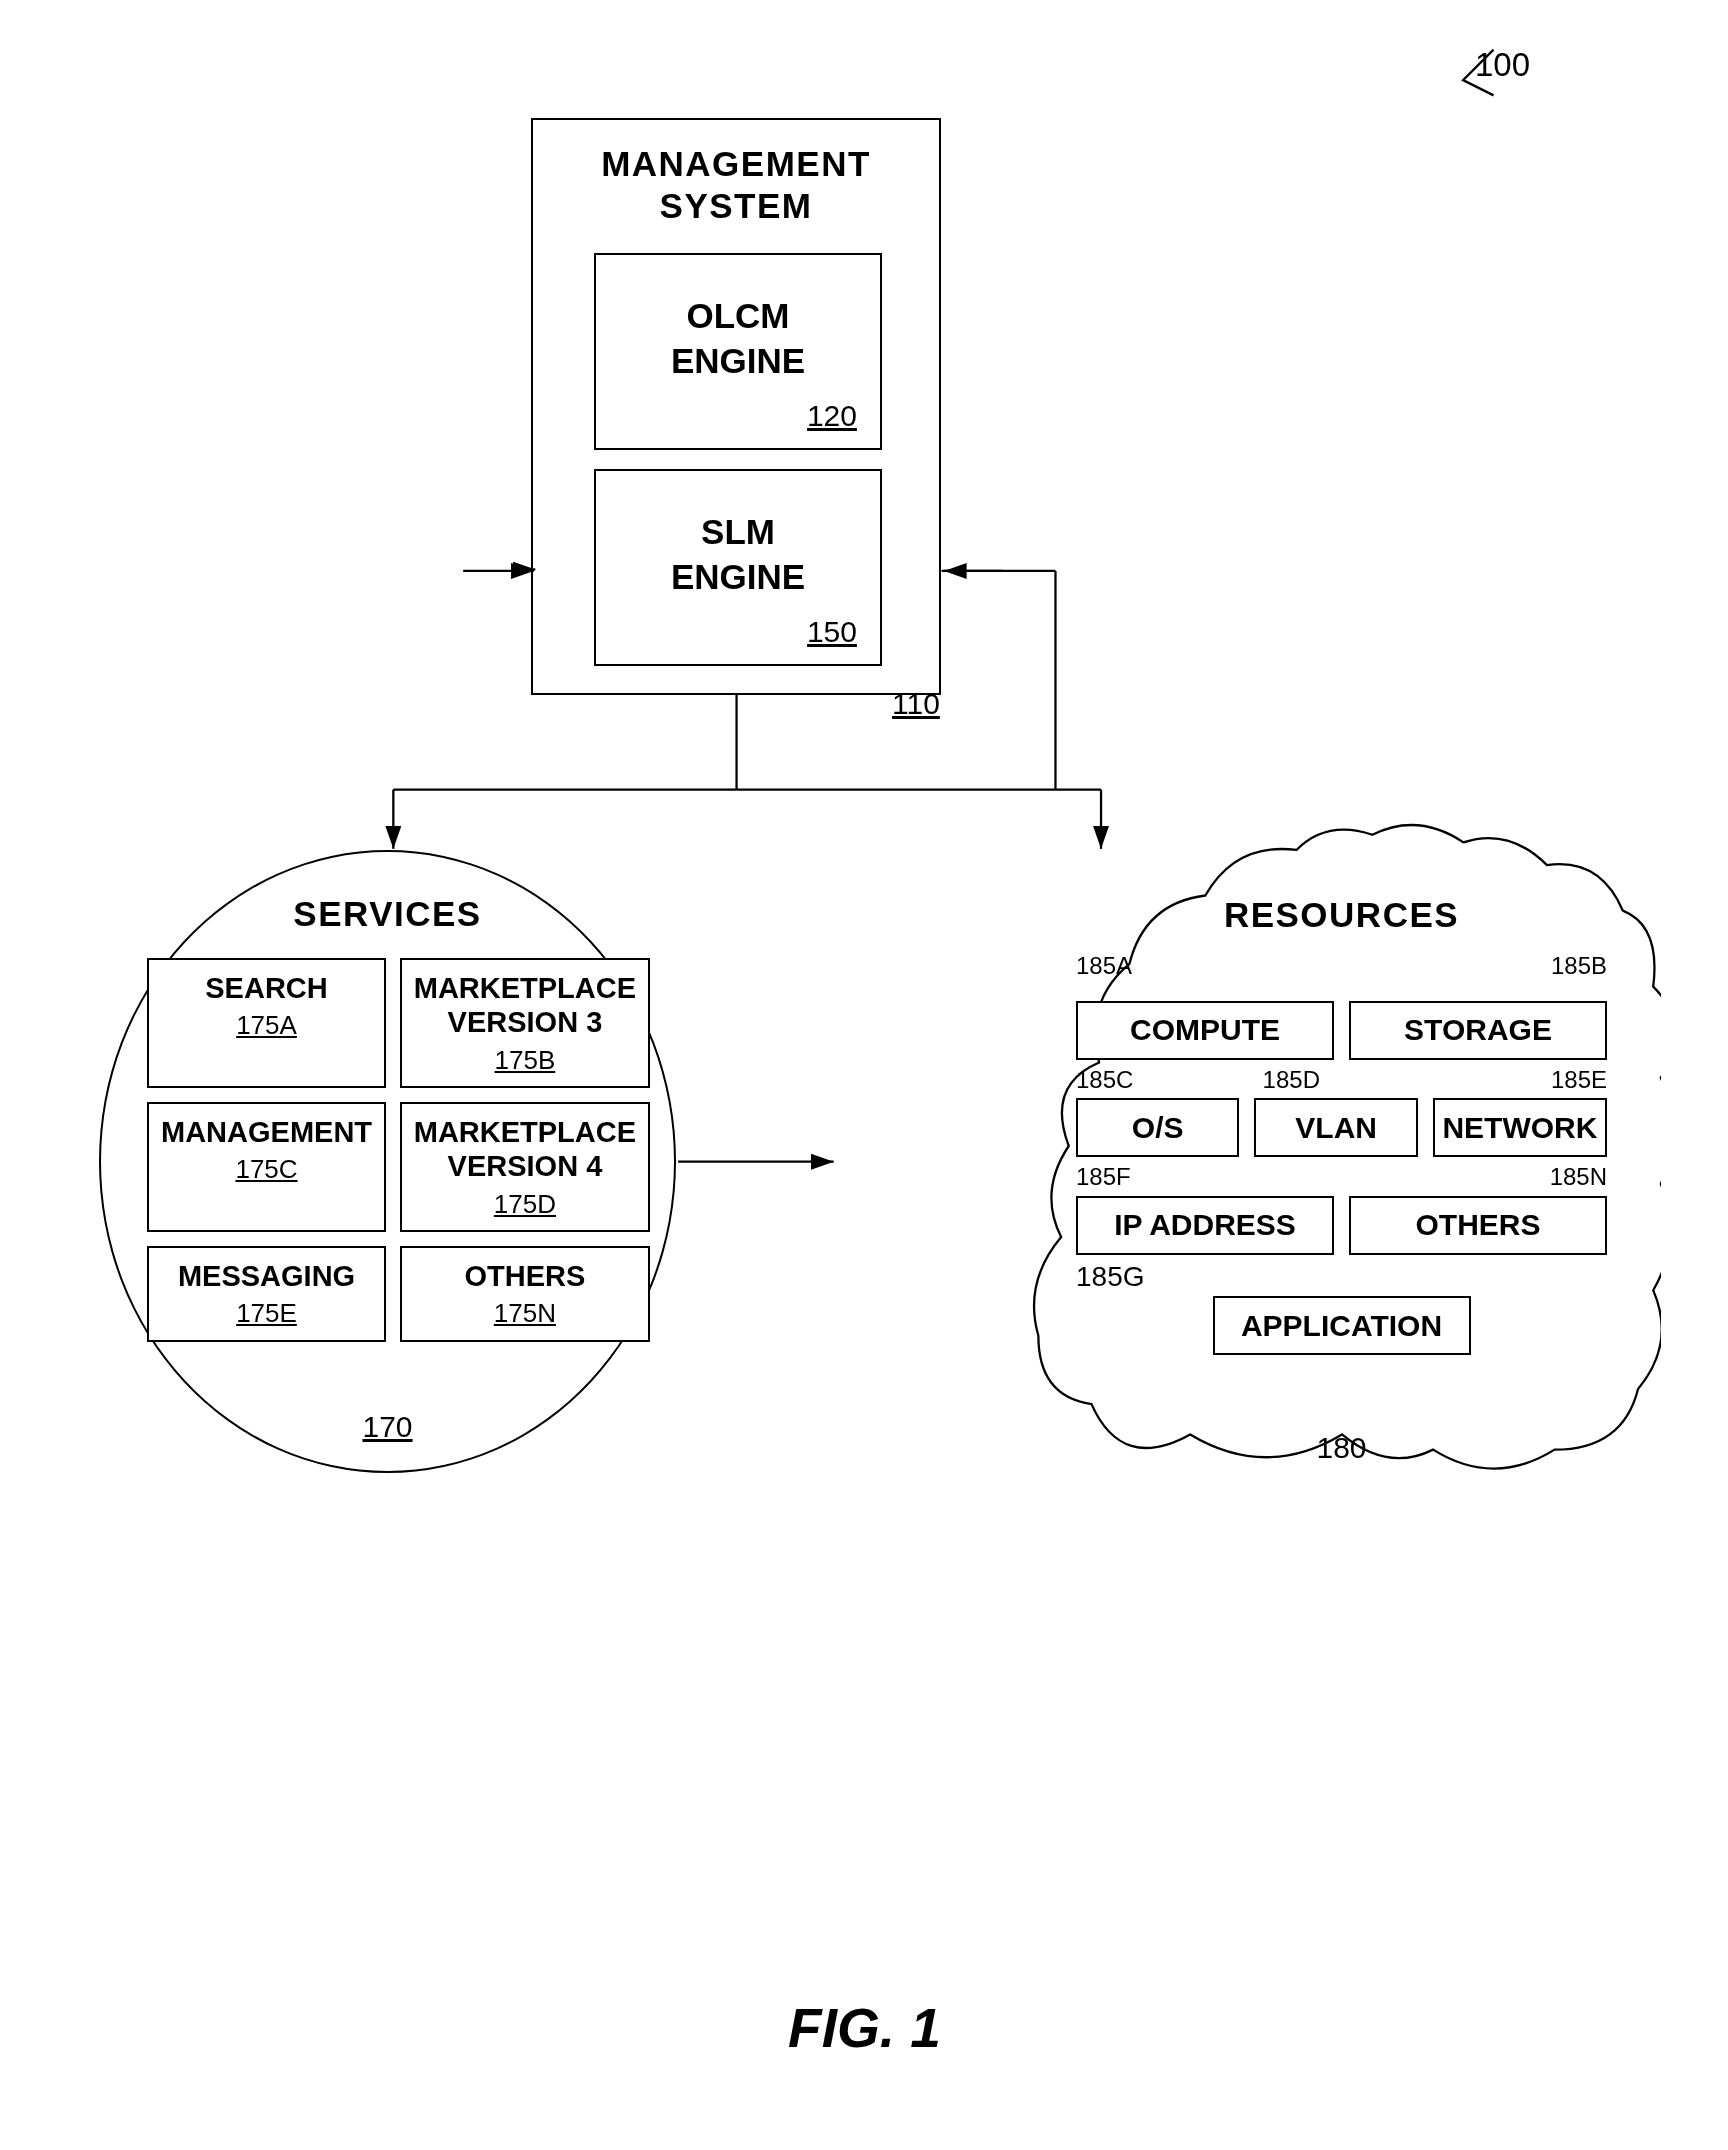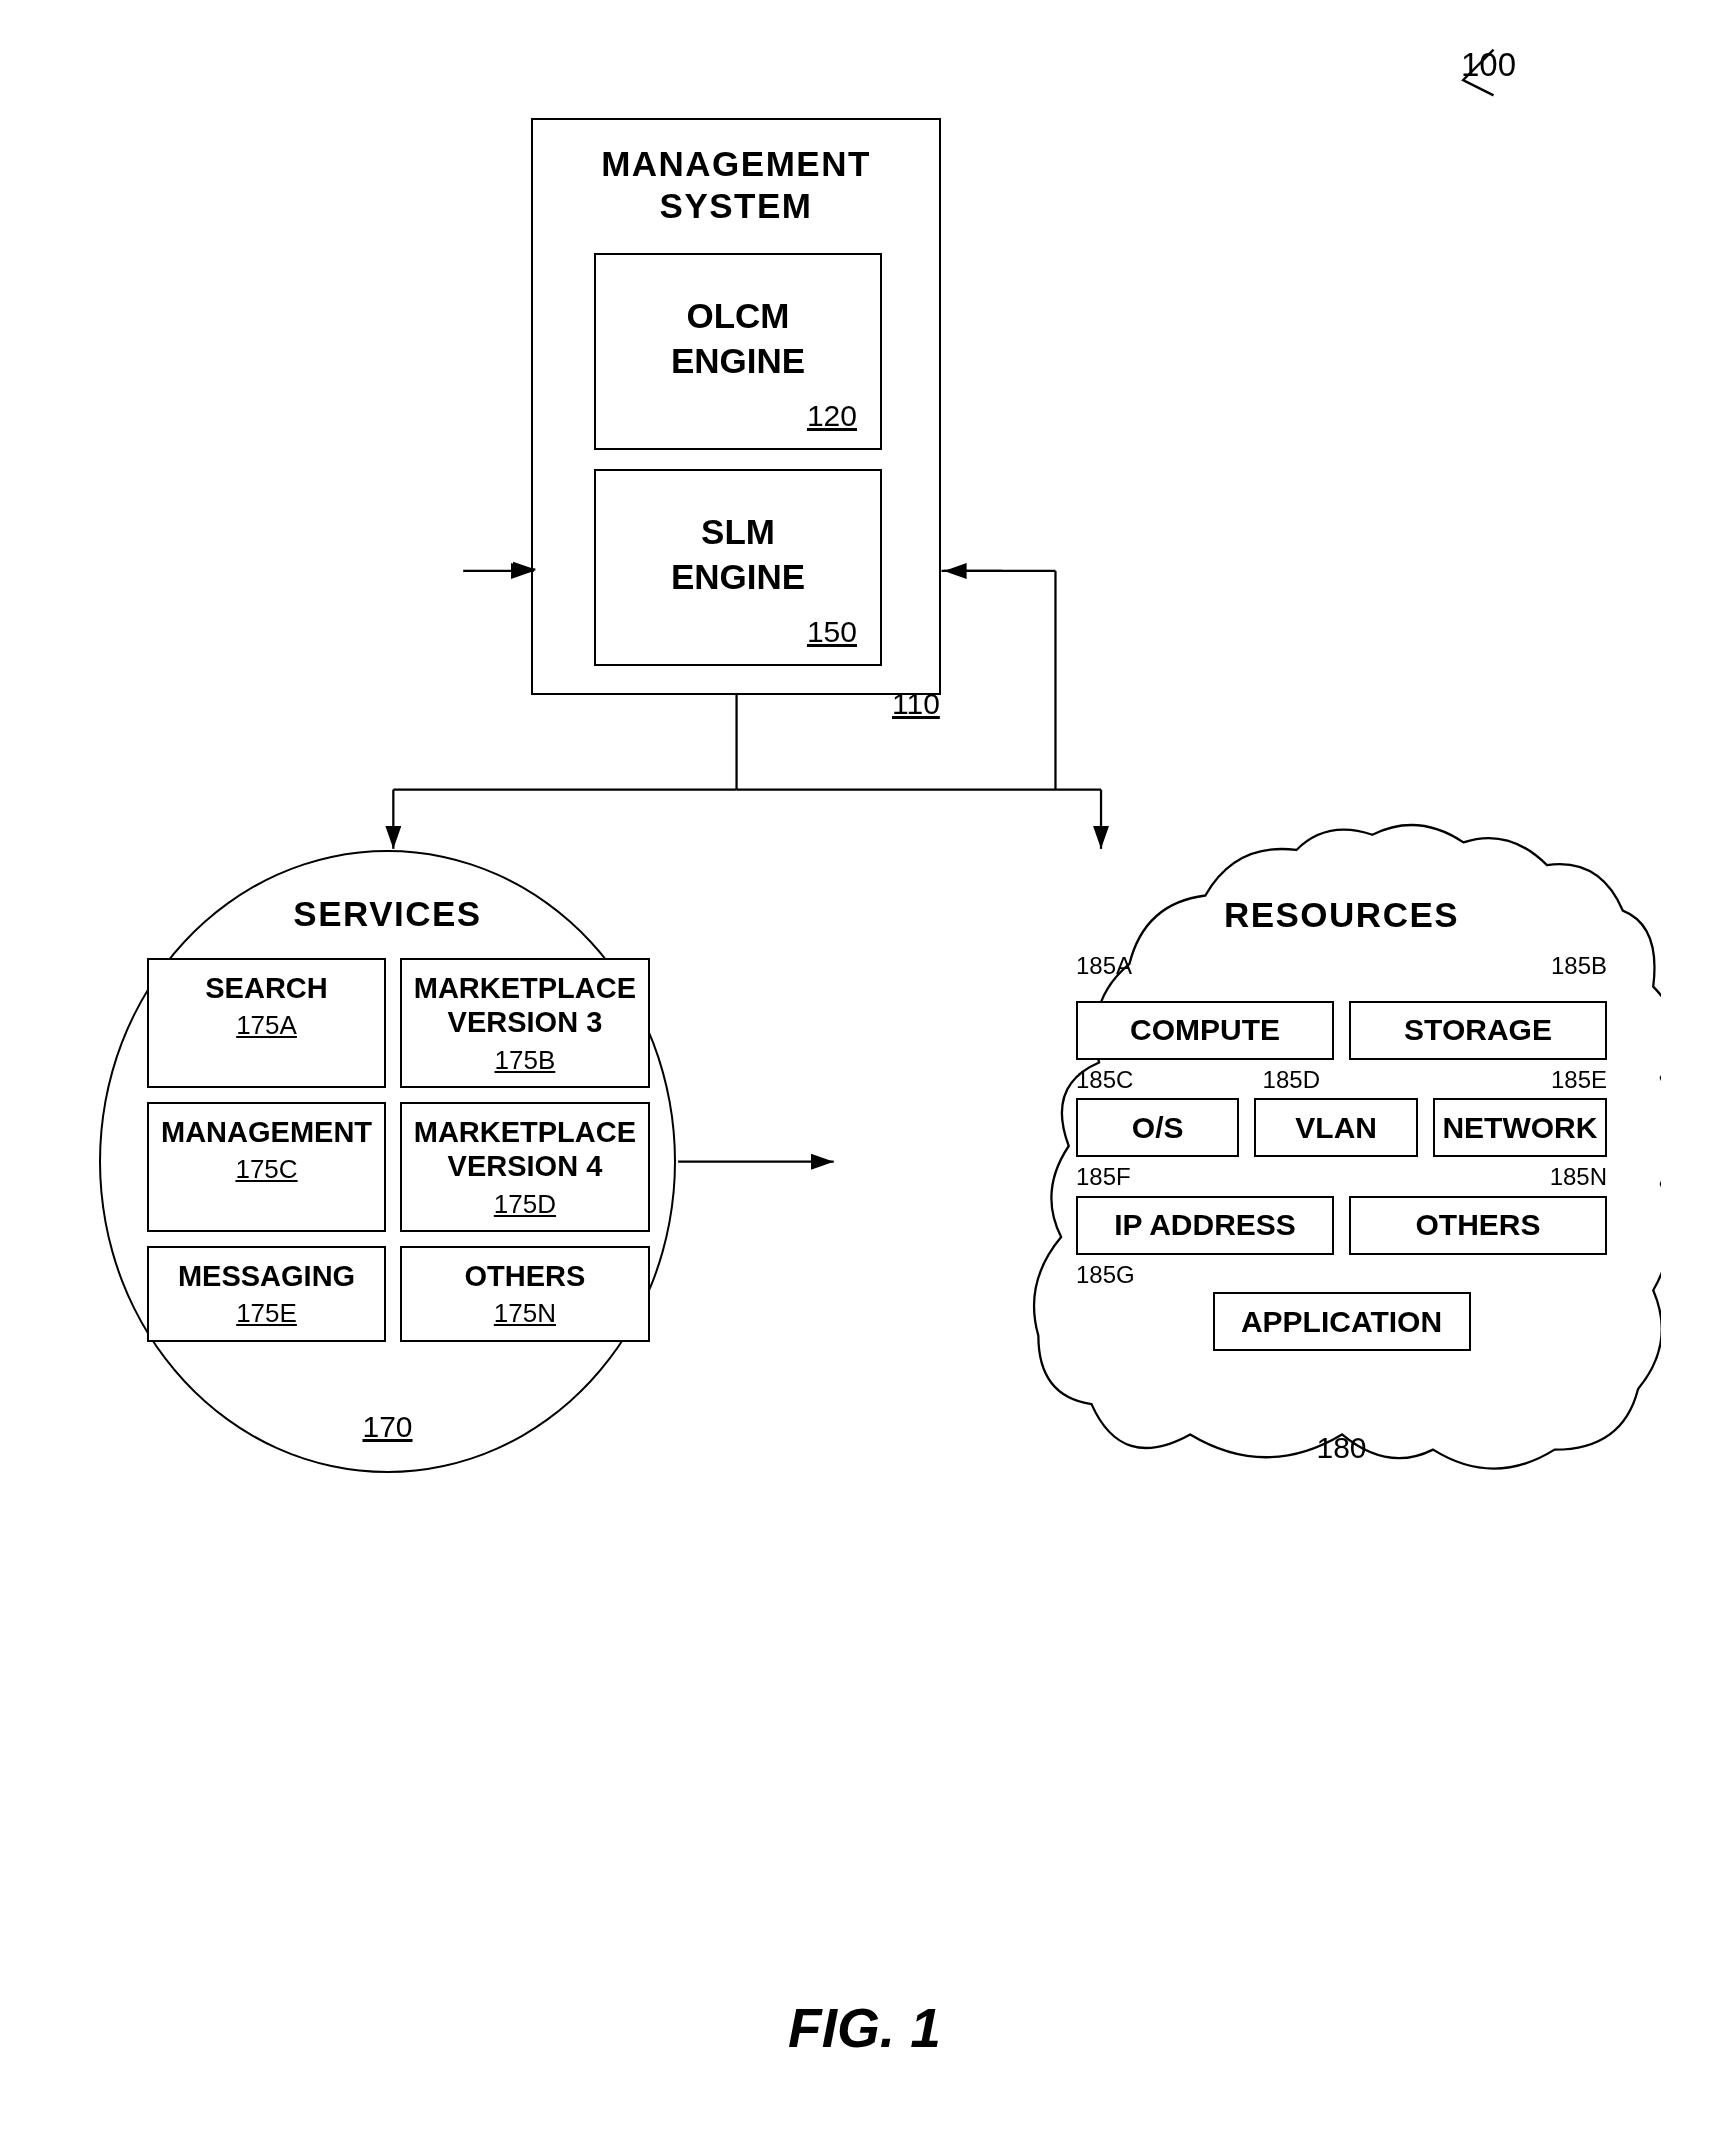--- a/index.html
+++ b/index.html
@@ -28,21 +28,21 @@
       font-size: 55px;
       font-style: italic;
       font-weight: bold;
       color: #000;
     }
 
     
     .ref-100 {
       position: absolute;
       top: 46px;
-      right: 213px;
+      right: 199px;
       font-size: 33px;
       color: #000;
     }
 
     
     .mgmt-system {
       position: absolute;
       top: 118px;
       left: 531px;
       width: 410px;
@@ -388,21 +388,21 @@
           </div>
         </div>
         <div style="display:flex;gap:15px;">
           <div class="resource-item" style="flex:1;">IP ADDRESS</div>
           <div class="resource-item" style="flex:1;">OTHERS</div>
         </div>
       </div>
 
       <div style="margin-bottom:6px;">
         <div style="margin-bottom:3px;">
-          <div class="resource-ref-small" style="font-size:24px;">185G</div>
+          <div class="resource-ref-small" style="font-size:28px;">185G</div>
         </div>
         <div style="display:flex;justify-content:center;">
           <div class="resource-item" style="width:258px;">APPLICATION</div>
         </div>
       </div>
     </div>
 
     <div class="resources-ref">180</div>
   </div>
 

